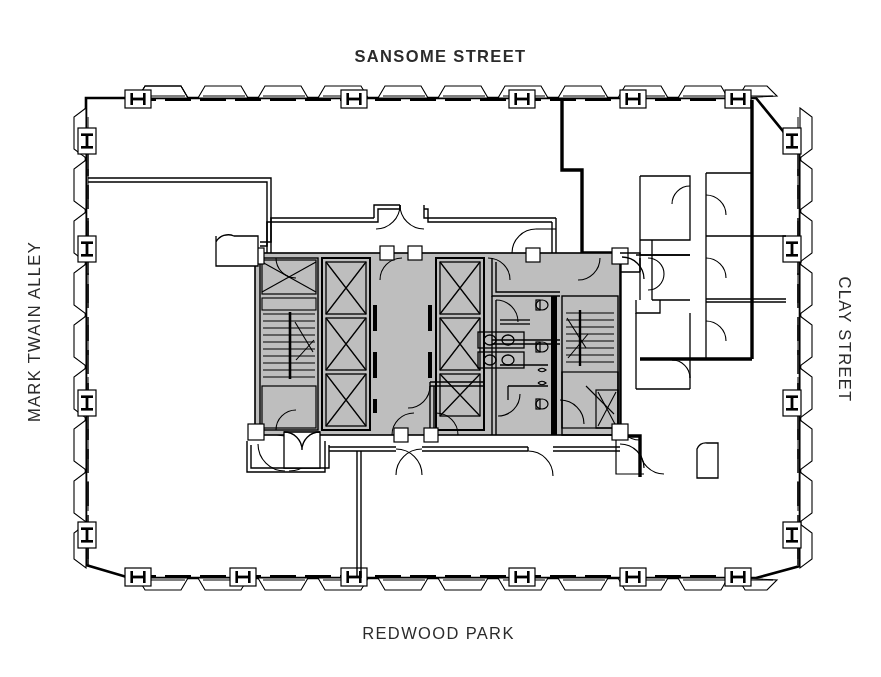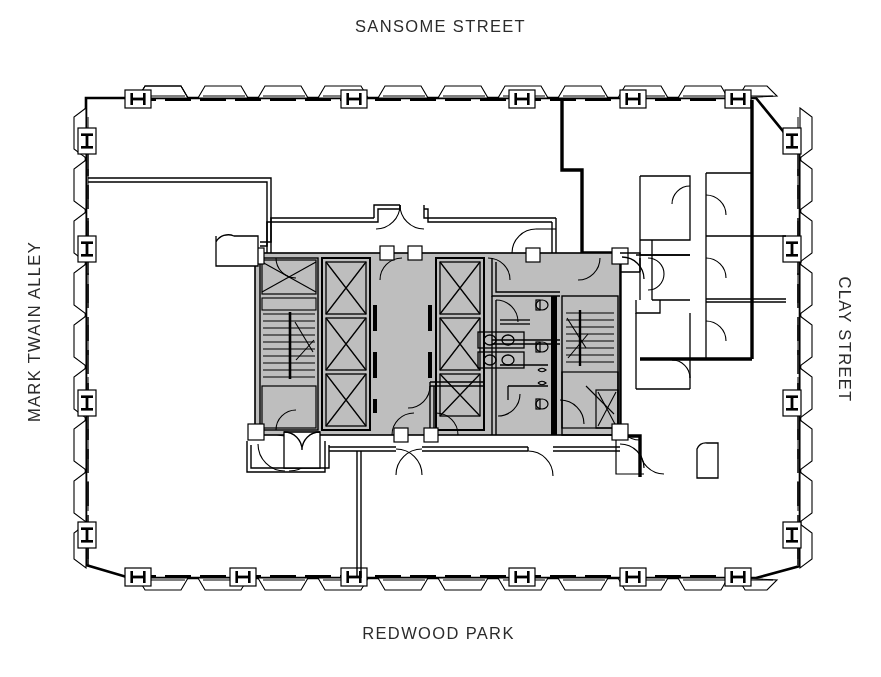--- a/index.html
+++ b/index.html
@@ -12,21 +12,21 @@
   #plan-root{position:relative;width:881px;height:677px;}
 
   .street-label{
     position:absolute;
     font-size:16.5px;
     letter-spacing:1.35px;
     color:#2b2b2b;
     white-space:nowrap;
     font-weight:400;
   }
-  #label-north{left:0;right:0;top:17px;text-align:center;}
+  #label-north{left:0;right:0;top:47px;text-align:center;font-weight:bold;}
   #label-south{left:0;right:16px;top:624px;text-align:center;padding-left:12px;}
   #label-west{
     left:-96px;top:322px;width:260px;text-align:center;
     transform:rotate(-90deg);transform-origin:center center;
   }
   #label-east{
     left:734px;top:330px;width:220px;text-align:center;
     transform:rotate(90deg);transform-origin:center center;
   }
 

